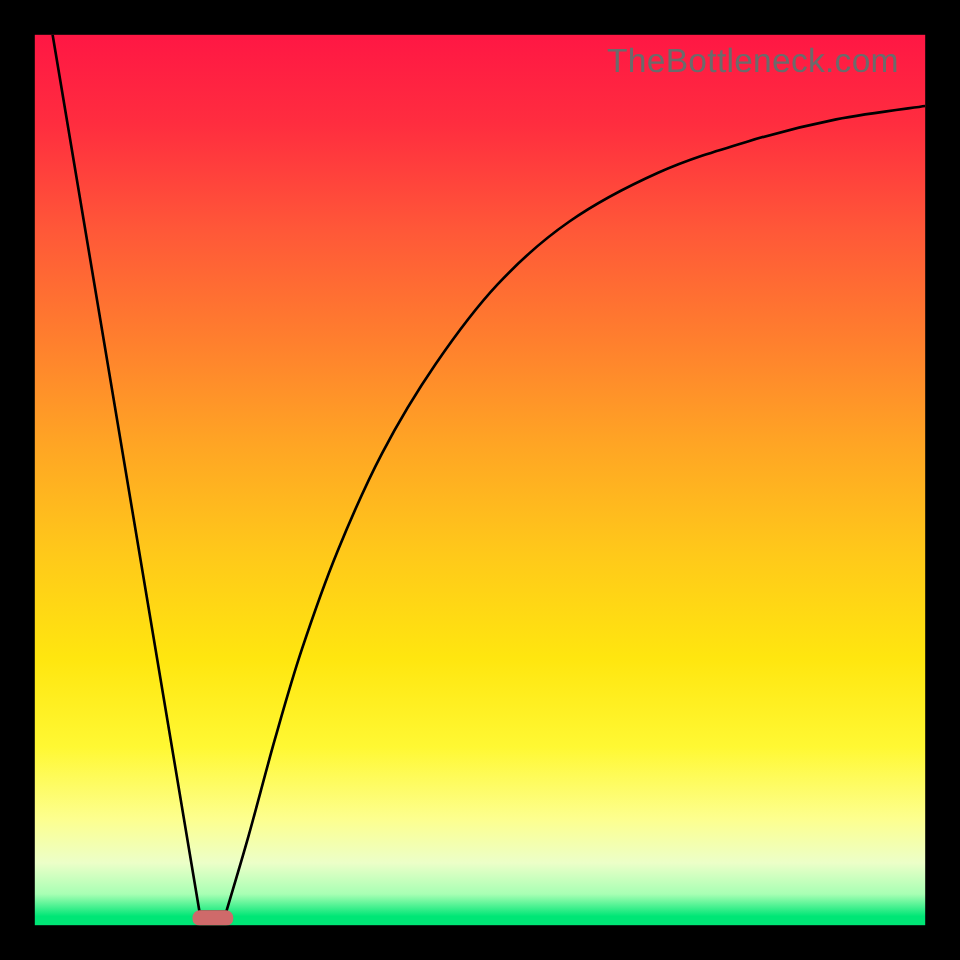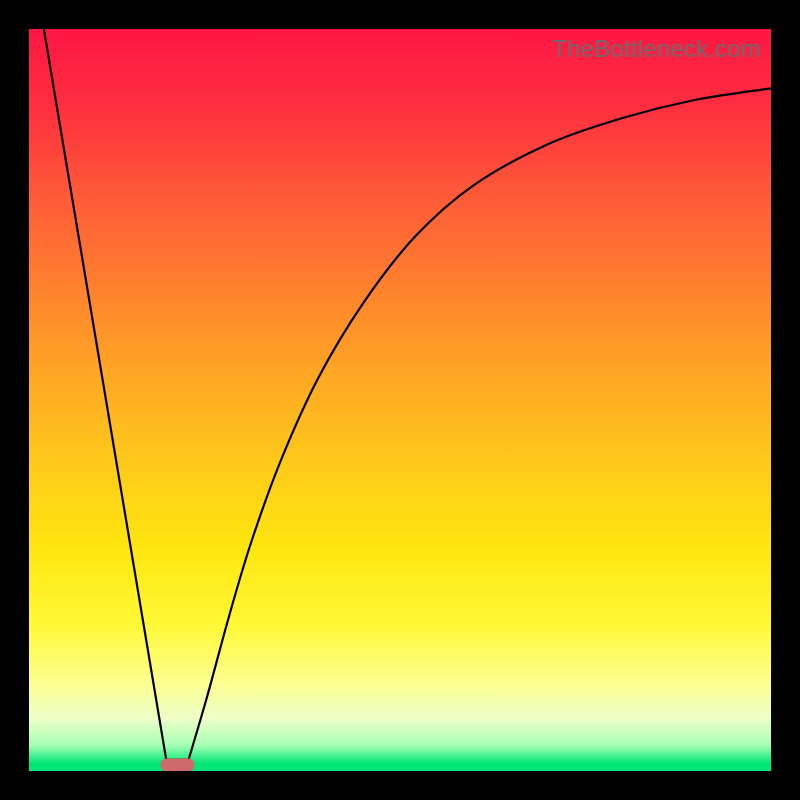--- a/index.html
+++ b/index.html
@@ -36,23 +36,23 @@
       #fdff8e 88%,
       #ecffc8 93%,
       #a8ffb4 96.5%,
       #00e676 99%,
       #00e676 100%
     );
   }
   .watermark {
     position: absolute;
     top: 6px;
-    right: 10px;
+    right: 22px;
     color: #6b6b6b;
-    font-size: 24px;
+    font-size: 28px;
     font-weight: 400;
     letter-spacing: 0.2px;
     user-select: none;
     margin-left: 12px;
   }
   svg.curve {
     position: absolute;
     inset: 0;
     width: 742px;
     height: 742px;

